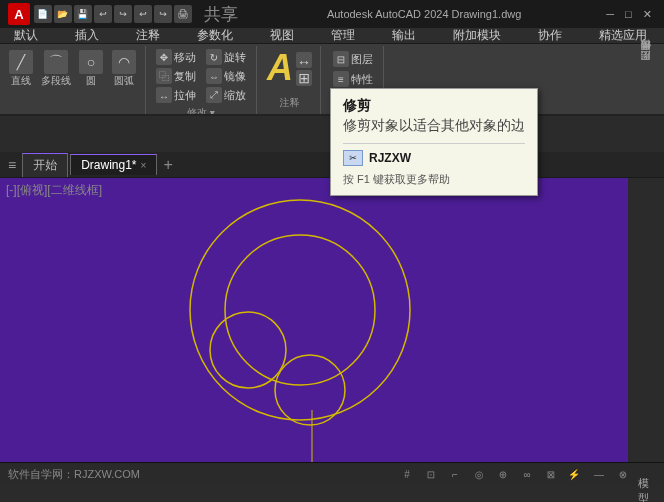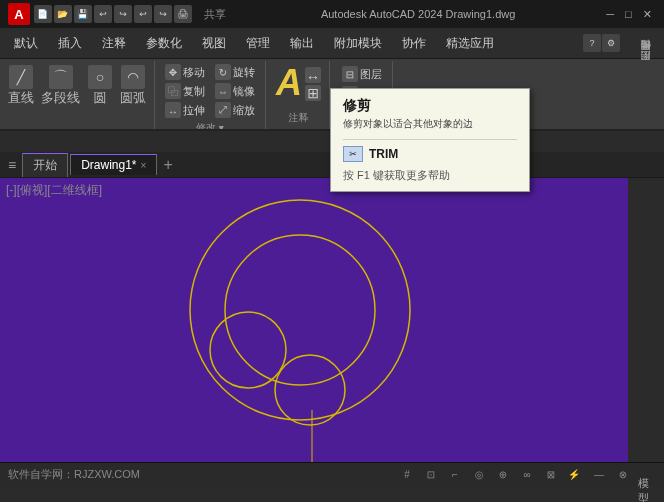--- a/index.html
+++ b/index.html
@@ -64,25 +64,25 @@
       align-items: center;
       justify-content: center;
       font-size: 9px;
       color: #ccc;
       cursor: pointer;
     }
 
     
     #menu-bar {
       background: #2d2d2d;
-      height: 31px;
+      height: 16px;
       display: flex;
       align-items: center;
       padding: 0 4px;
-      gap: 0;
+      gap: 17px;
       border-bottom: 1px solid #1a1a1a;
     }
     .menu-item {
       padding: 2px 10px;
       color: #ccc;
       font-size: 12px;
       cursor: pointer;
       white-space: nowrap;
     }
 
@@ -133,21 +133,21 @@
       width: 24px;
       height: 24px;
       background: #555;
       border-radius: 2px;
       display: flex;
       align-items: center;
       justify-content: center;
       font-size: 14px;
     }
     .rb-label {
-      font-size: 13px;
+      font-size: 10px;
       color: #bbb;
       white-space: nowrap;
     }
 
     
     .rb-small-group {
       display: flex;
       flex-direction: column;
       gap: 1px;
     }
@@ -266,21 +266,21 @@
       box-shadow: 2px 2px 6px rgba(0,0,0,0.5);
       color: #1a1a1a;
     }
     #tooltip-title {
       font-size: 14px;
       font-weight: bold;
       color: #1a1a1a;
       margin-bottom: 2px;
     }
     #tooltip-desc {
-      font-size: 10px;
+      font-size: 14px;
       color: #444;
       margin-bottom: 8px;
     }
     #tooltip-divider {
       height: 1px;
       background: #ccc;
       margin-bottom: 6px;
     }
     #tooltip-command-row {
       display: flex;
@@ -387,21 +387,21 @@
     <div class="toolbar-icons">
       <div class="tb-icon">📄</div>
       <div class="tb-icon">📂</div>
       <div class="tb-icon">💾</div>
       <div class="tb-icon">↩</div>
       <div class="tb-icon">↪</div>
       <div class="tb-icon">↩</div>
       <div class="tb-icon">↪</div>
       <div class="tb-icon">🖨</div>
     </div>
-    <span style="color:#888;font-size:11px;padding:0 8px;">共享</span>
+    <span style="color:#888;font-size:17px;padding:0 8px;">共享</span>
   </div>
   <div id="title-center">Autodesk AutoCAD 2024    Drawing1.dwg</div>
   <div id="title-right">
     <span style="margin:0 4px;cursor:pointer;">─</span>
     <span style="margin:0 4px;cursor:pointer;">□</span>
     <span style="margin:0 4px;cursor:pointer;">✕</span>
   </div>
 </div>
 
 <div id="menu-bar">
@@ -544,21 +544,21 @@
     <line x1="312" y1="230" x2="312" y2="285" stroke="#d4b800" stroke-width="1"></line>
   </svg>
 </div>
 
 <div id="tooltip-popup">
   <div id="tooltip-title">修剪</div>
   <div id="tooltip-desc">修剪对象以适合其他对象的边</div>
   <div id="tooltip-divider"></div>
   <div id="tooltip-command-row">
     <div id="tooltip-cmd-icon">✂</div>
-    <span id="tooltip-cmd-text">TRIM</span>
+    <span id="tooltip-cmd-text">RJZXW</span>
   </div>
   <div id="tooltip-help">按 F1 键获取更多帮助</div>
 </div>
 
 <div id="status-bar">
   <span id="status-left">软件自学网：RJZXW.COM</span>
   <div id="status-right">
     <span class="status-icon">#</span>
     <span class="status-icon">⊡</span>
     <span class="status-icon">⌐</span>

